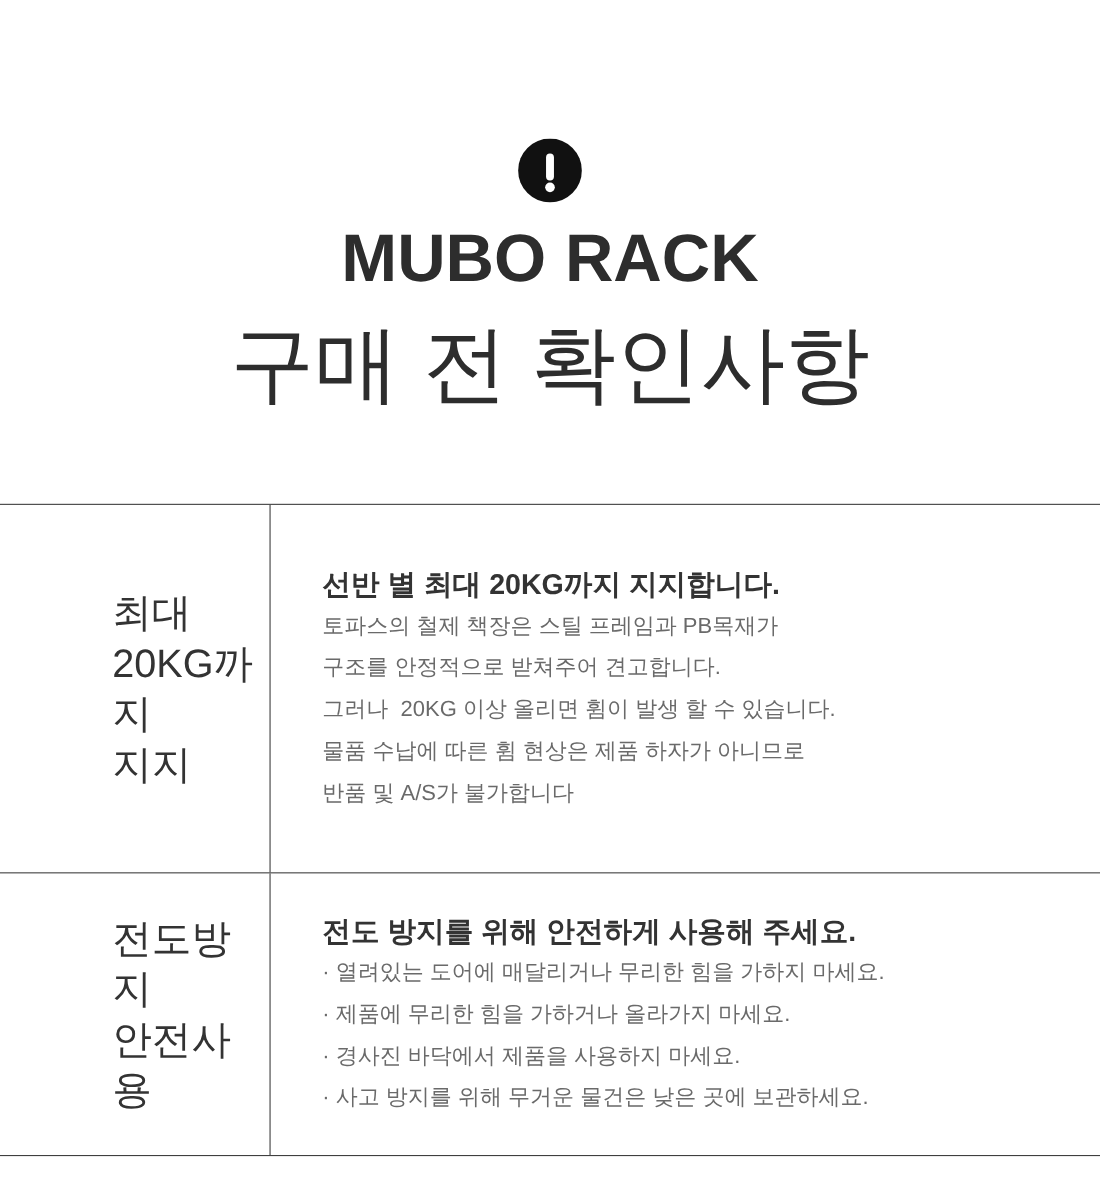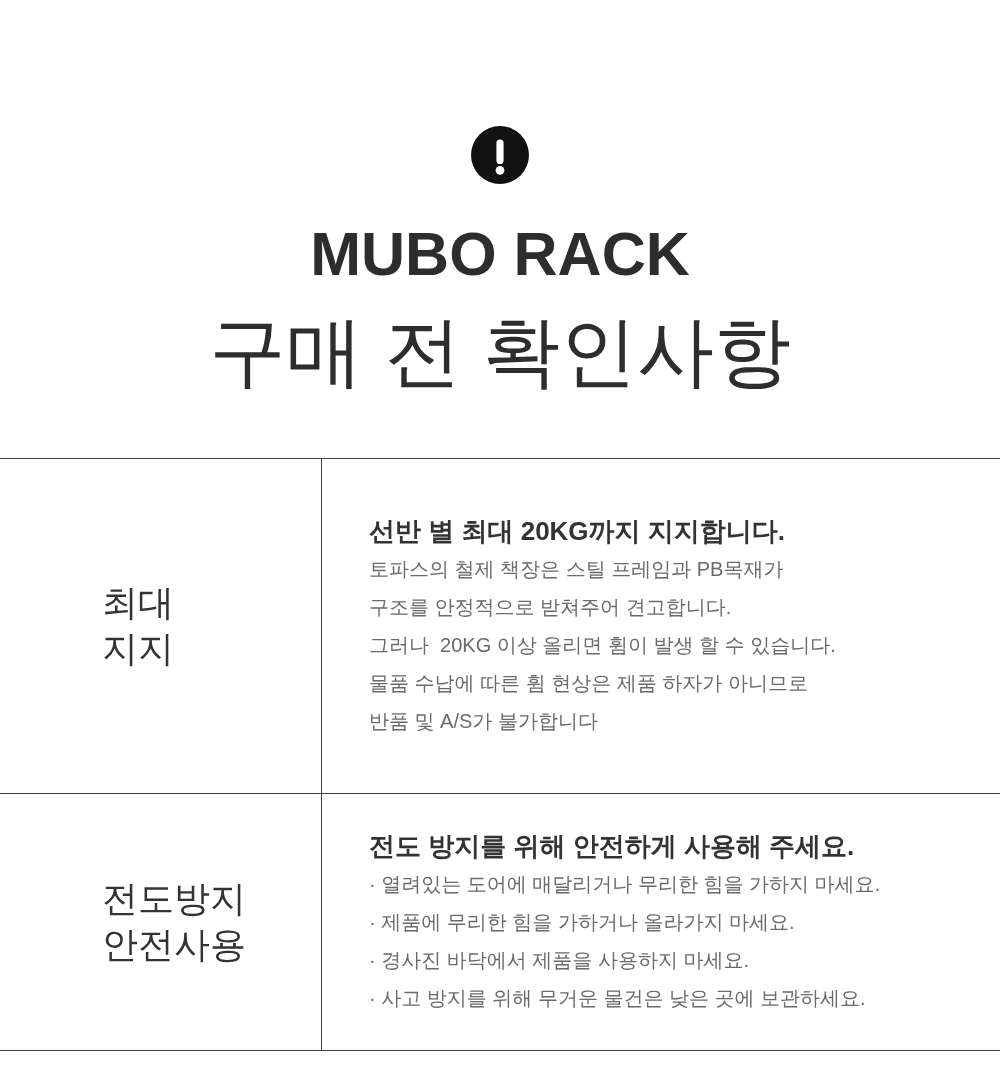--- a/index.html
+++ b/index.html
@@ -19,21 +19,21 @@
     padding-top: 126px;
   }
   .warn-icon {
     width: 58px;
     height: 58px;
     display: block;
     margin: 0 auto;
     color: var(--icon-bg, #111111);
   }
   .brand {
-    margin-top: 40px;
+    margin-top: 20px;
     font-size: 61px;
     font-weight: 700;
     letter-spacing: 0px;
     line-height: 1;
     color: var(--title-text, #2d2d2d);
     text-align: center;
   }
   .title {
     margin-top: 24px;
     font-size: 77px;
@@ -54,21 +54,21 @@
     box-sizing: border-box;
   }
   .info-row.row-0 {
     height: 335px;
     border-bottom: 1px solid var(--border, #3f3f3f);
   }
   .info-row.row-1 {
     height: 256px;
   }
   .cell-label {
-    width: 322px;
+    width: 246px;
     box-sizing: border-box;
     border-right: 1px solid var(--border, #3f3f3f);
     display: flex;
     flex-direction: column;
     justify-content: center;
     padding-left: 102px;
     font-size: 36px;
     font-weight: 400;
     line-height: 46px;
     color: var(--label-text, #333333);
@@ -107,20 +107,21 @@
   </svg>
   <div class="brand">MUBO RACK</div>
   <div class="title">구매 전 확인사항</div>
 </div>
 
 <div class="info-table">
 
   <div class="info-row row-0">
     <div class="cell-label">
       <span>최대</span>
+      <span>20KG까지</span>
       <span>지지</span>
     </div>
     <div class="cell-content">
       <div class="content-heading">선반 별 최대 20KG까지 지지합니다.</div>
       <div class="content-line">토파스의 철제 책장은 스틸 프레임과 PB목재가</div>
       <div class="content-line">구조를 안정적으로 받쳐주어 견고합니다.</div>
       <div class="content-line">그러나  20KG 이상 올리면 휨이 발생 할 수 있습니다.</div>
       <div class="content-line">물품 수납에 따른 휨 현상은 제품 하자가 아니므로</div>
       <div class="content-line">반품 및 A/S가 불가합니다</div>
     </div>

